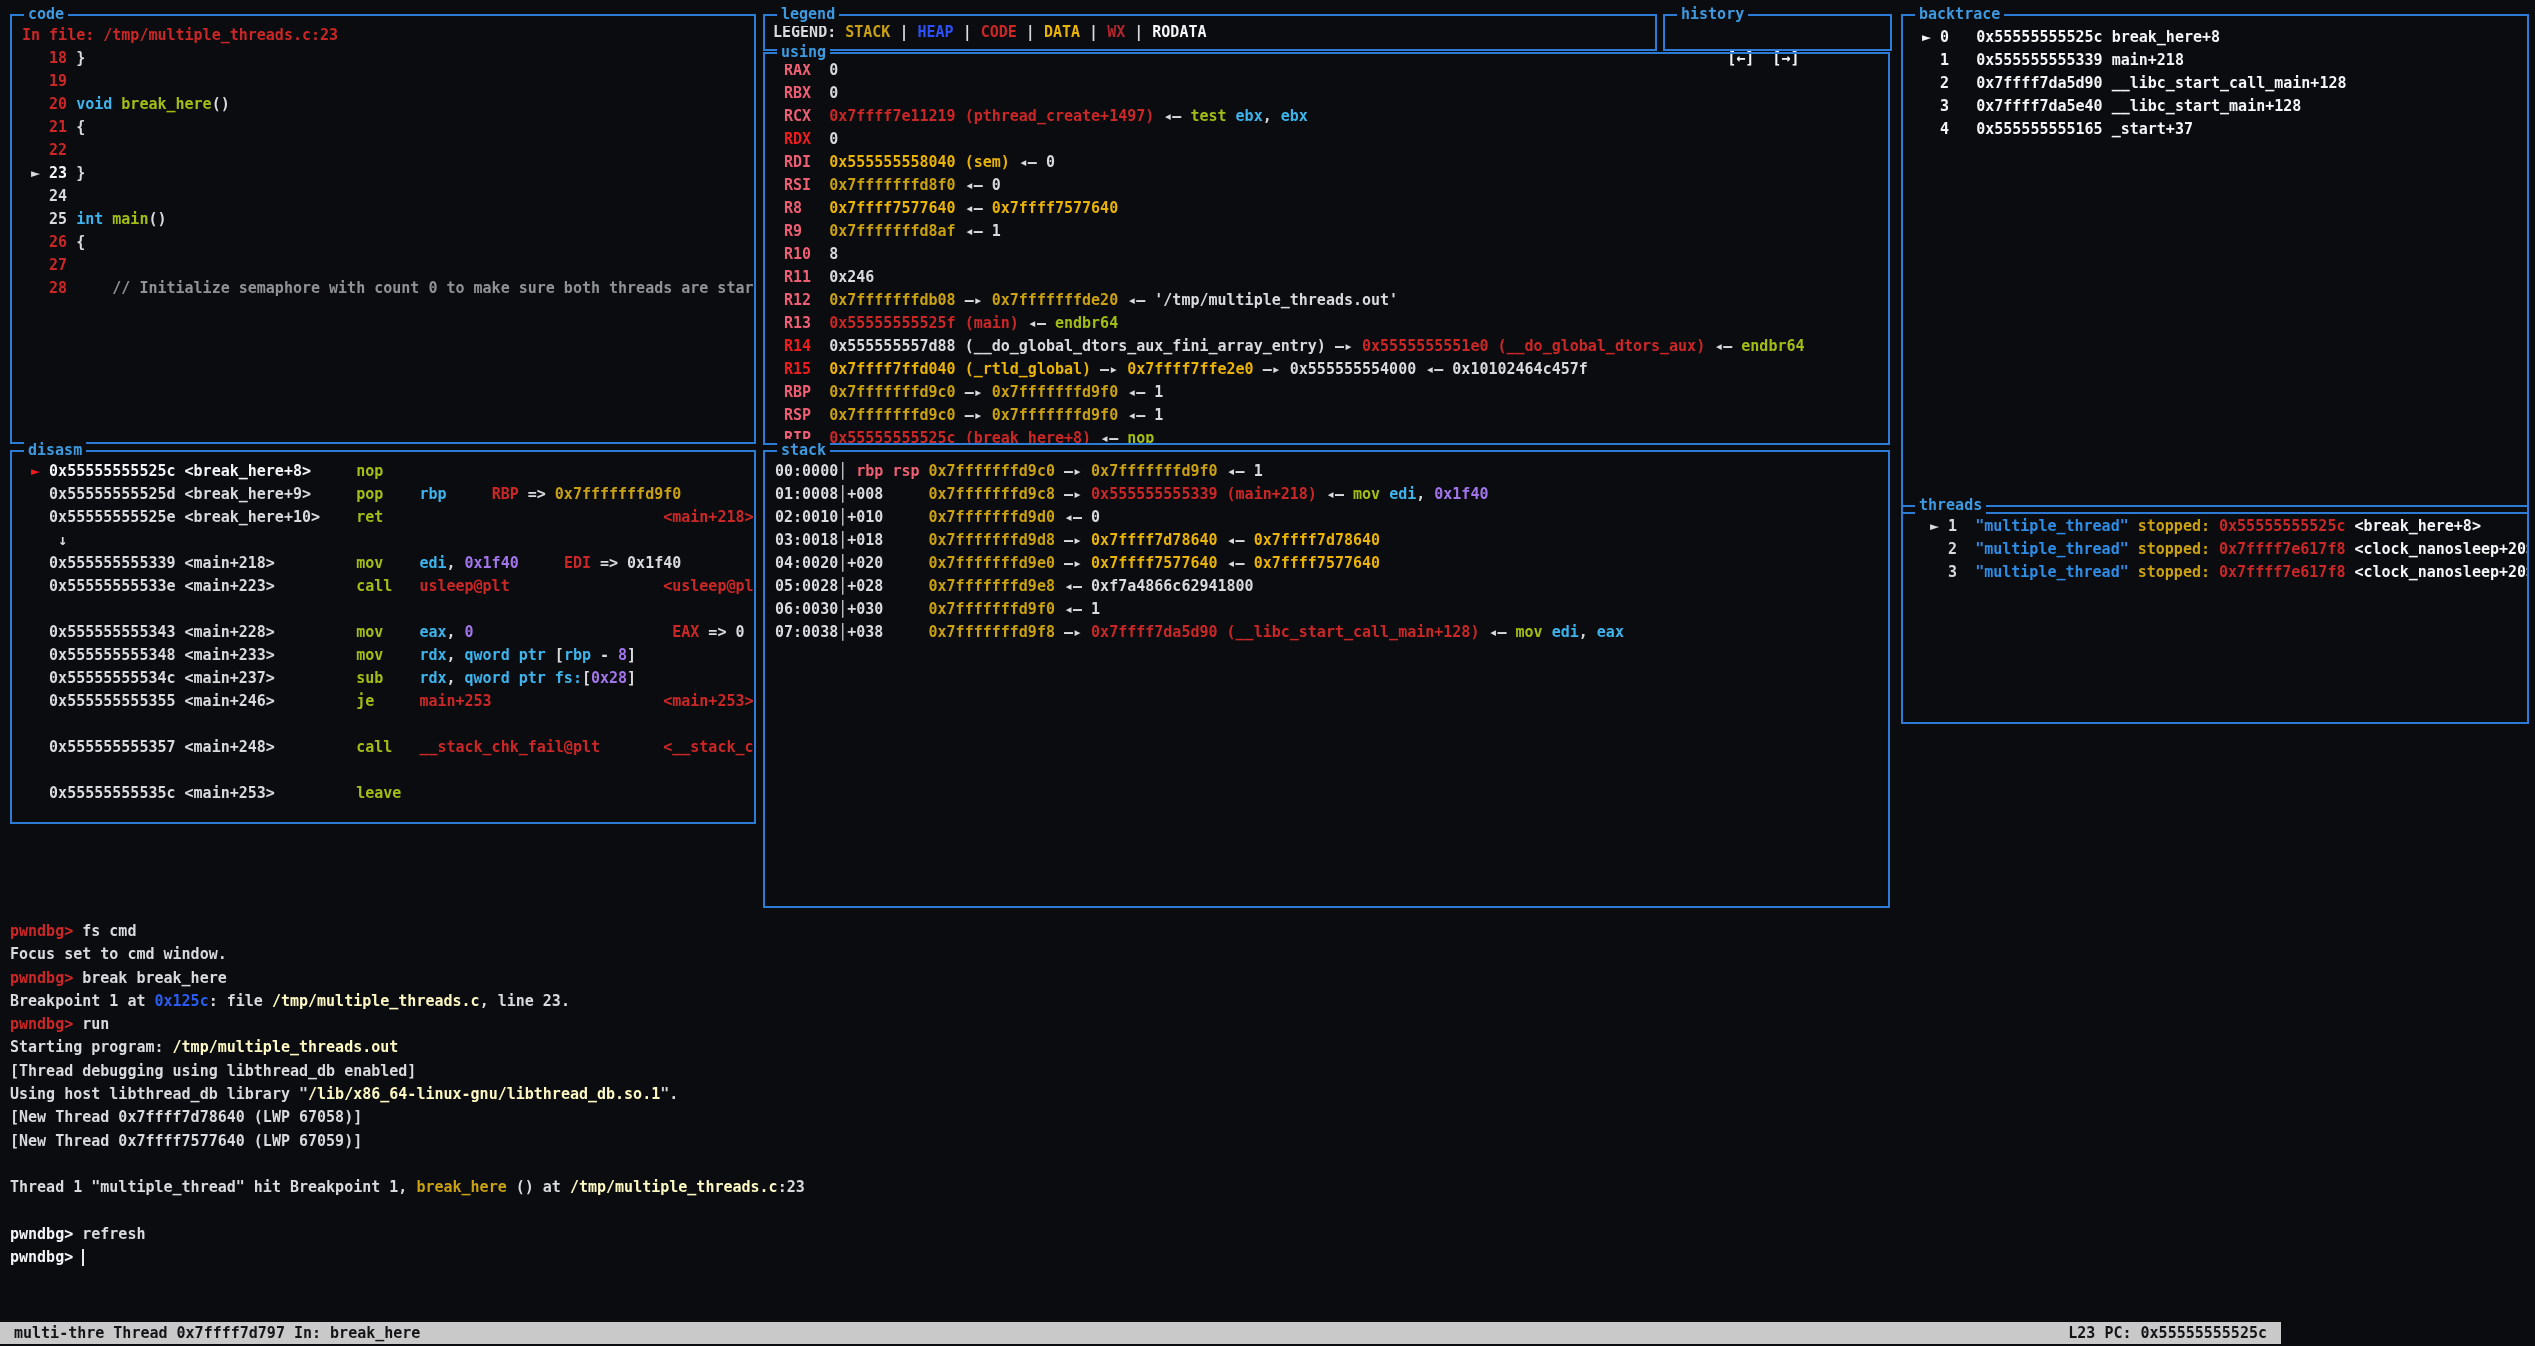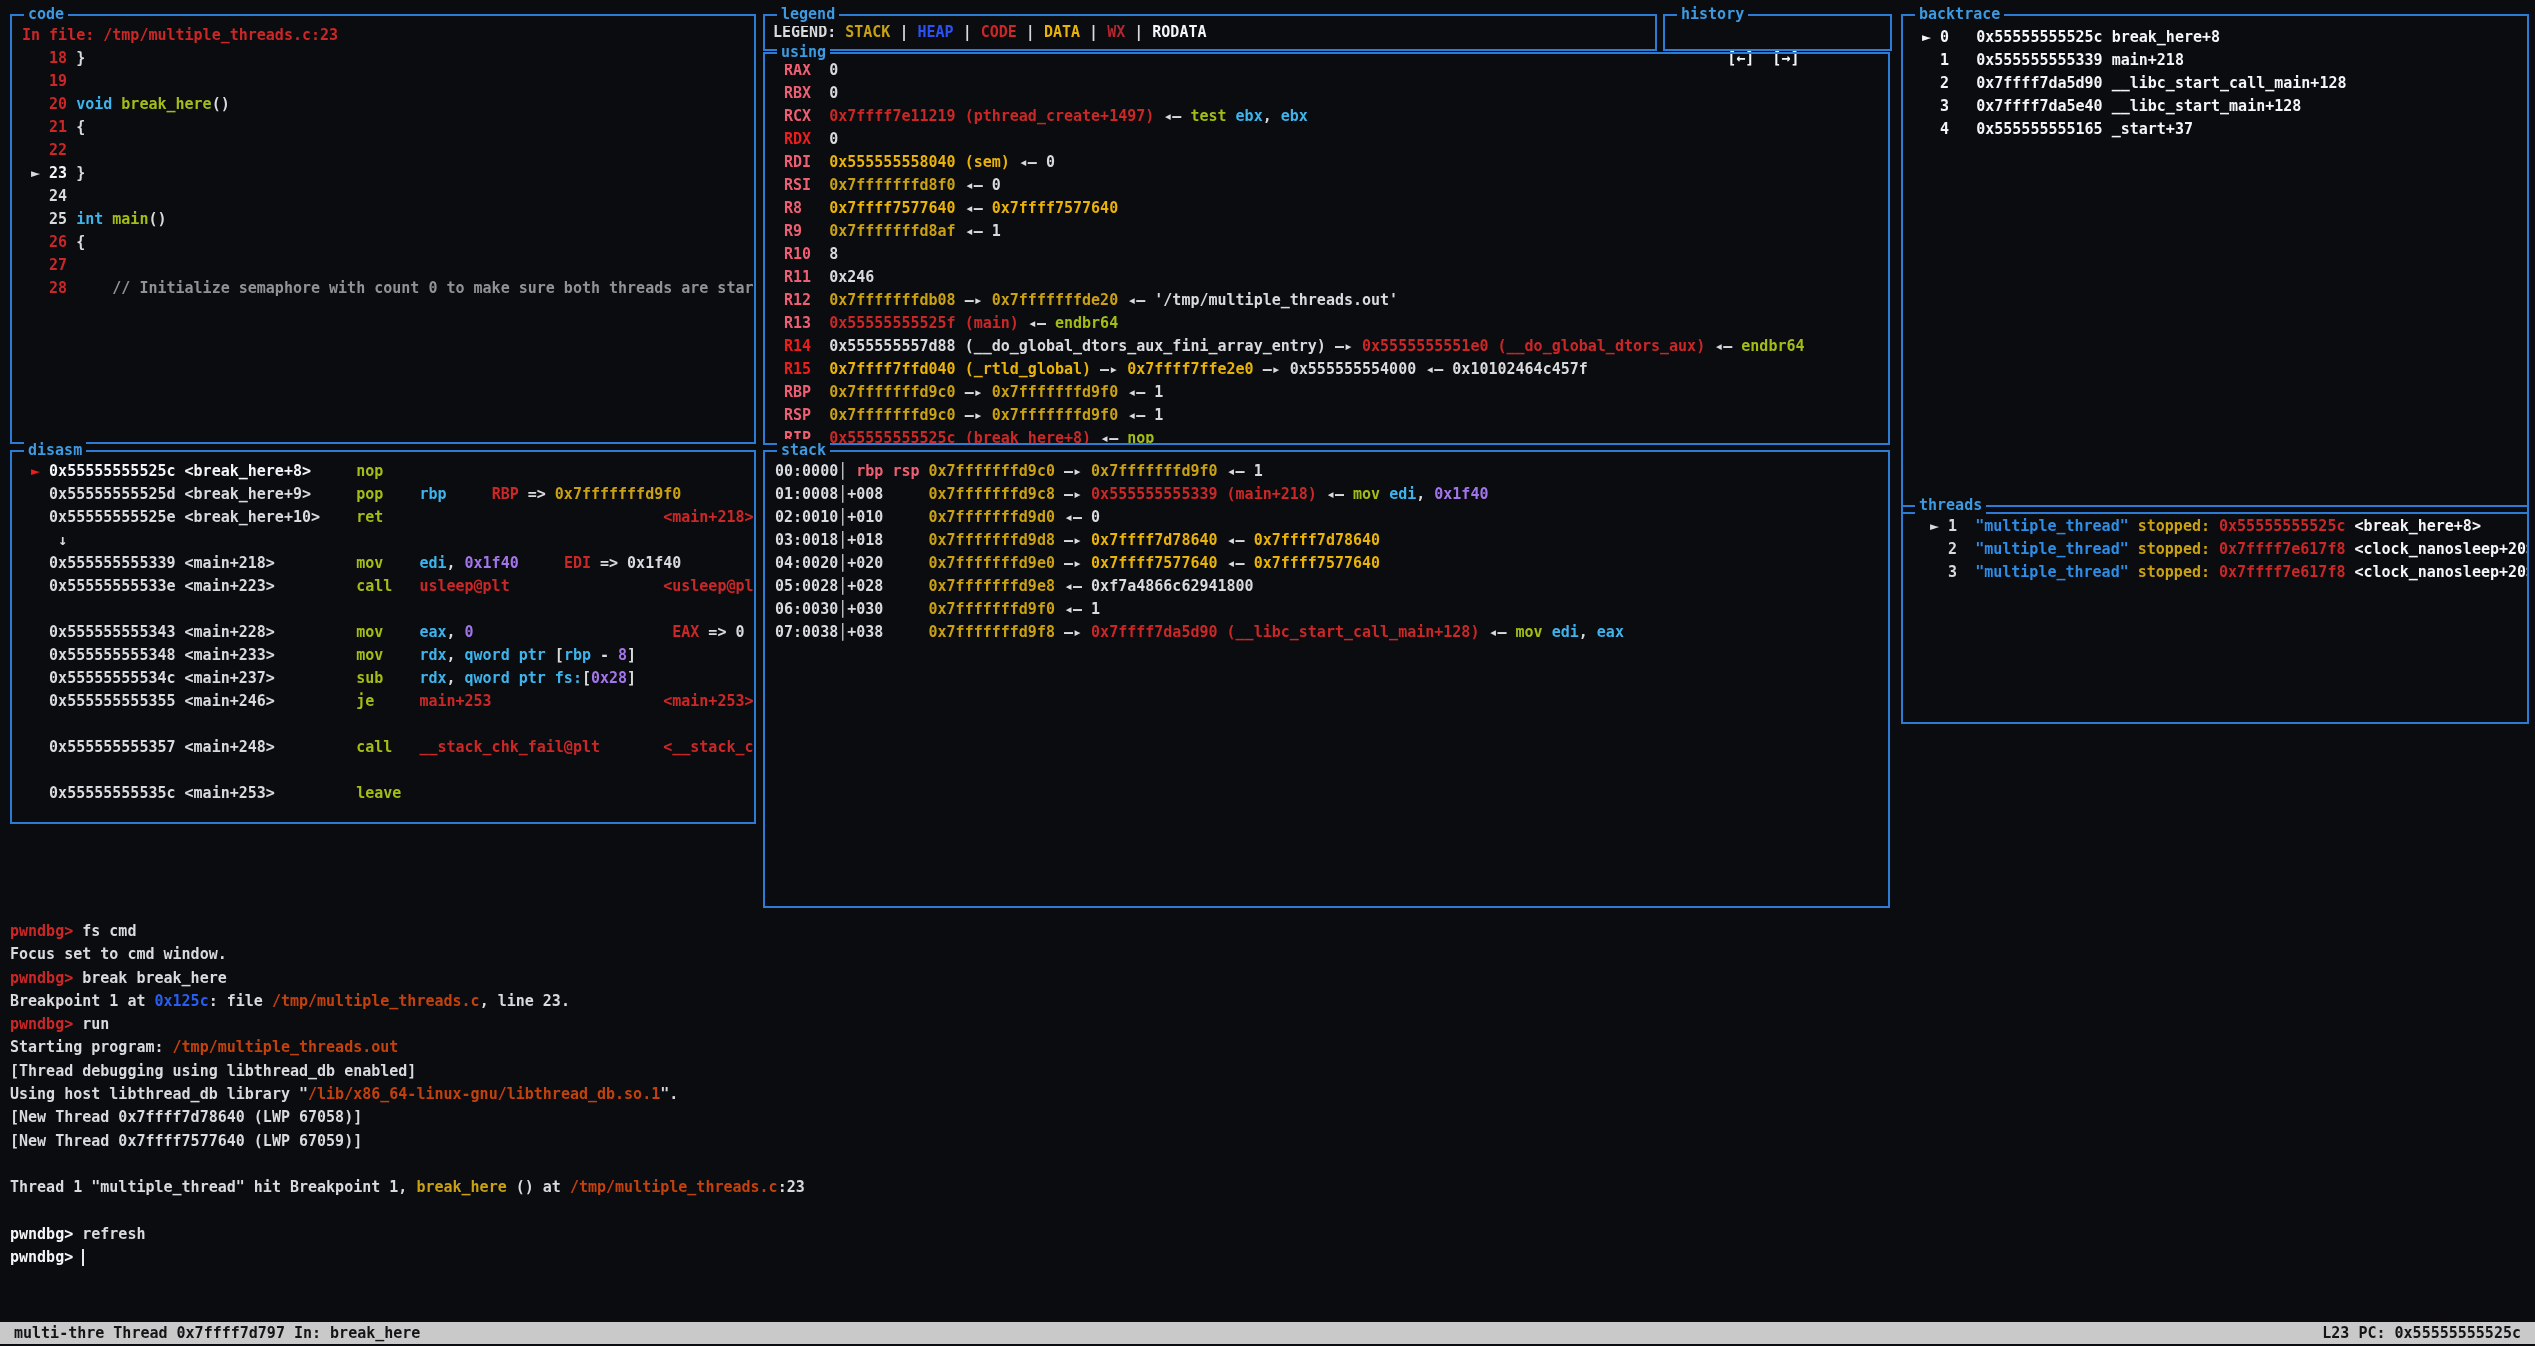--- a/index.html
+++ b/index.html
@@ -4,30 +4,30 @@
 <style>
   html,body{margin:0;padding:0;background:#08080a;}
   #screen{position:relative;width:2535px;height:1346px;background:#0b0c10;overflow:hidden;
           font-family:"DejaVu Sans Mono",monospace;font-weight:bold;font-size:15px;}
   .panel{position:absolute;border:2px solid #2c7bd4;box-sizing:border-box;}
   .ptitle{position:absolute;top:-13px;left:12px;background:#0b0c10;padding:0 4px;color:#3d9ae0;line-height:23px;}
   .pbody{padding:8px 10px;overflow:hidden;height:100%;box-sizing:border-box;white-space:pre;line-height:23px;}
   .pbody-sm{padding:3px 8px;overflow:hidden;white-space:pre;line-height:26px;}
   .tl{white-space:pre;}
   .console{position:absolute;left:10px;top:920px;width:1880px;white-space:pre;line-height:23.3px;}
-  .statusbar{position:absolute;left:0;top:1322px;width:2535px;height:22px;background:#c9c9c9;color:#131416;
+  .statusbar{position:absolute;left:0;top:1322px;width:2281px;height:22px;background:#c9c9c9;color:#131416;
              display:flex;justify-content:space-between;box-sizing:border-box;padding:0 14px;line-height:22px;}
   .cursor{display:inline-block;width:2px;height:17px;background:#e8e9ea;vertical-align:middle;}
   .hbtn{cursor:default;}
   
   .s-w{color:#d8dadc}.s-wb{color:#f4f5f6}.s-gy{color:#8f9396}
   .s-red{color:#cb2727}.s-bred{color:#ef1c1c}.s-pink{color:#ee5f73}
   .s-gold{color:#c9a112}.s-pur{color:#eab308}.s-vio{color:#a276ea}
   .s-cyan{color:#3eb4ec}.s-blue{color:#2e8de6}.s-hblue{color:#2b50f5}.s-blue2{color:#2a5df0}
-  .s-grn{color:#c2410c}.s-lime{color:#a4bd15}.s-wx{color:#b2272f}
+  .s-grn{color:#fef9c3}.s-lime{color:#a4bd15}.s-wx{color:#b2272f}
   .p-code{left:10px;top:14px;width:746px;height:430px;}
   .p-legend{left:763px;top:14px;width:894px;height:37px;}
   .p-history{left:1663px;top:14px;width:229px;height:37px;}
   .p-regs{left:763px;top:52px;width:1127px;height:393px;}
   .p-backtrace{left:1901px;top:14px;width:628px;height:500px;}
   .p-disasm{left:10px;top:450px;width:746px;height:374px;}
   .p-stack{left:763px;top:450px;width:1127px;height:458px;}
   .p-threads{left:1901px;top:505px;width:628px;height:219px;padding-left:8px;}
   .p-expressions{left:1901px;top:735px;width:628px;height:567px;}
 </style>

